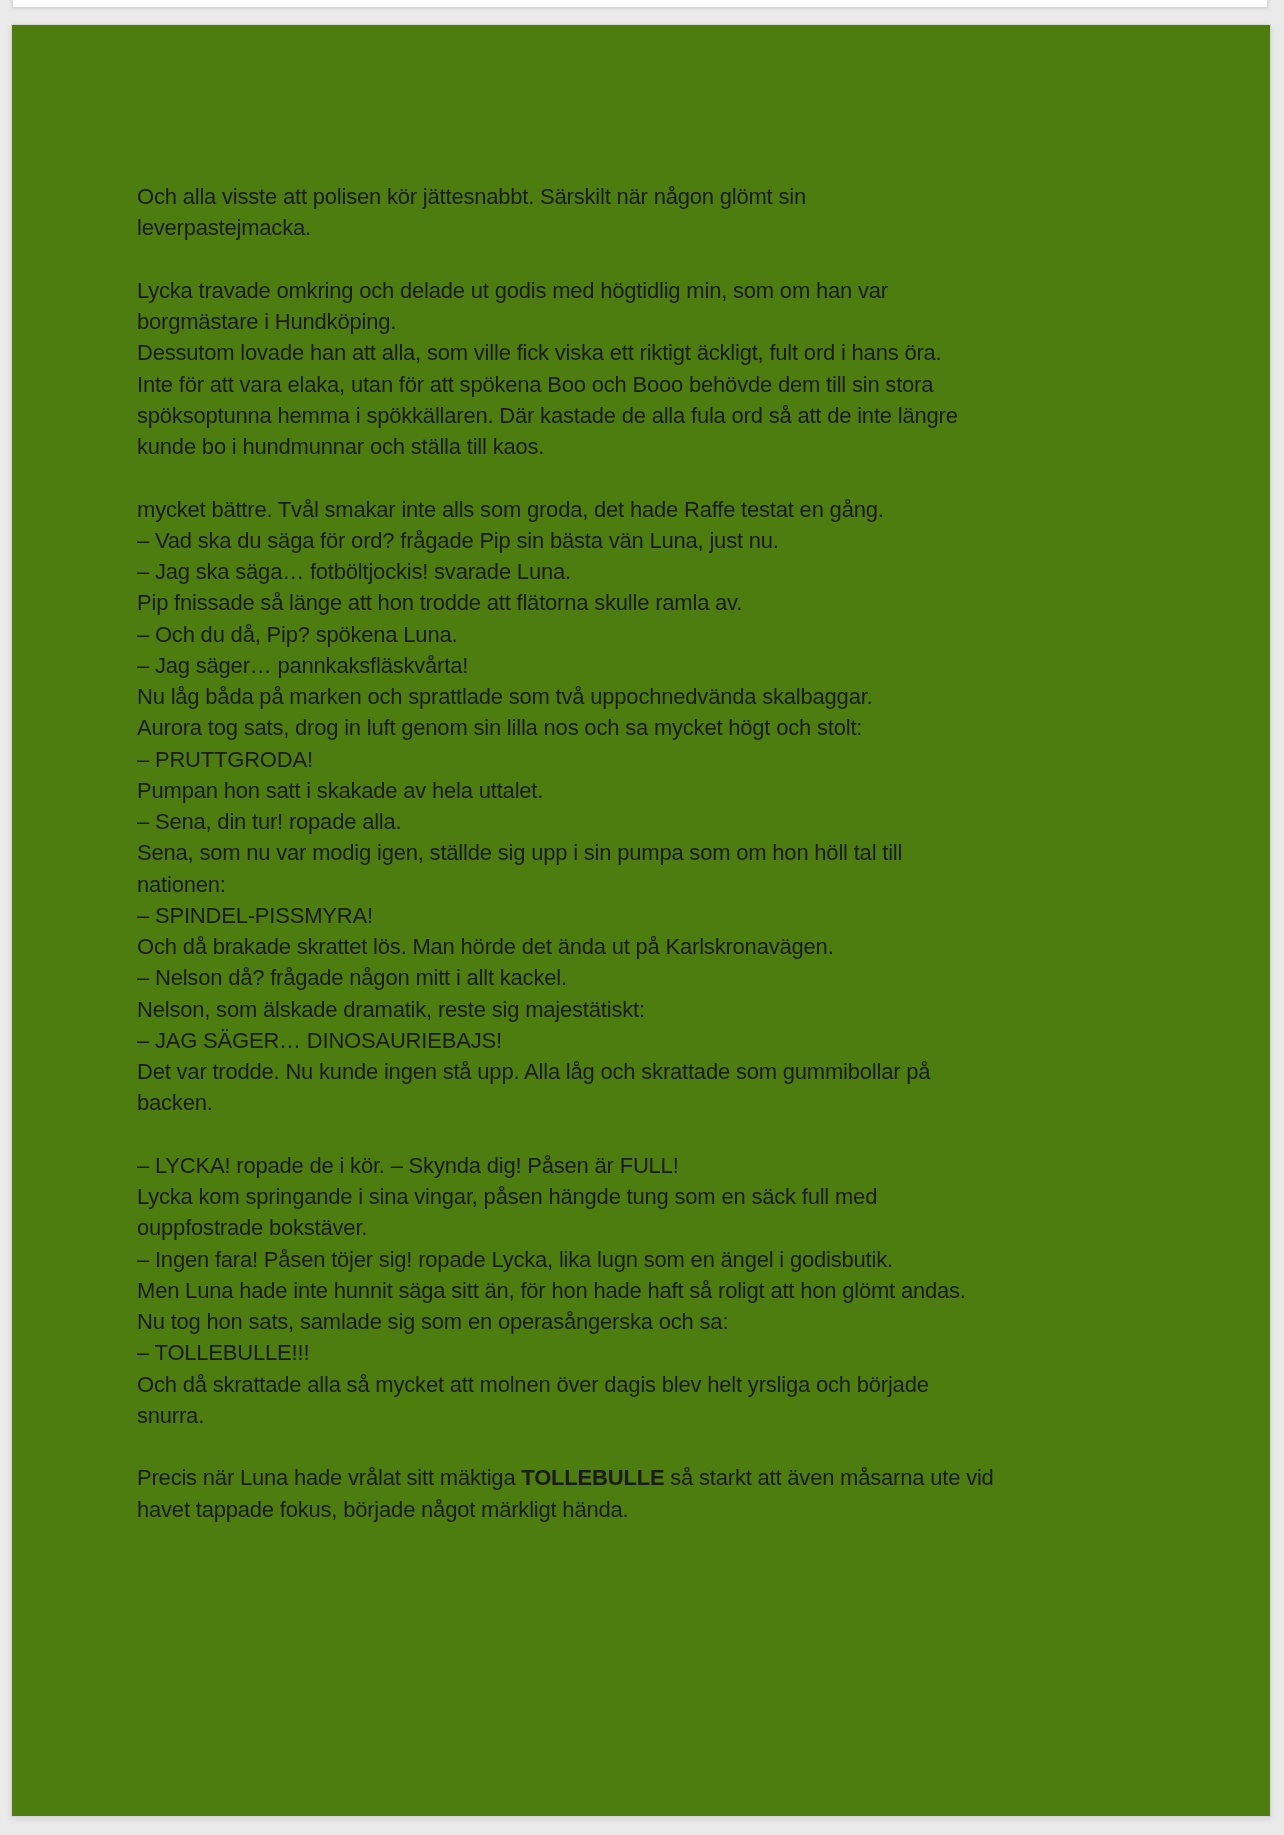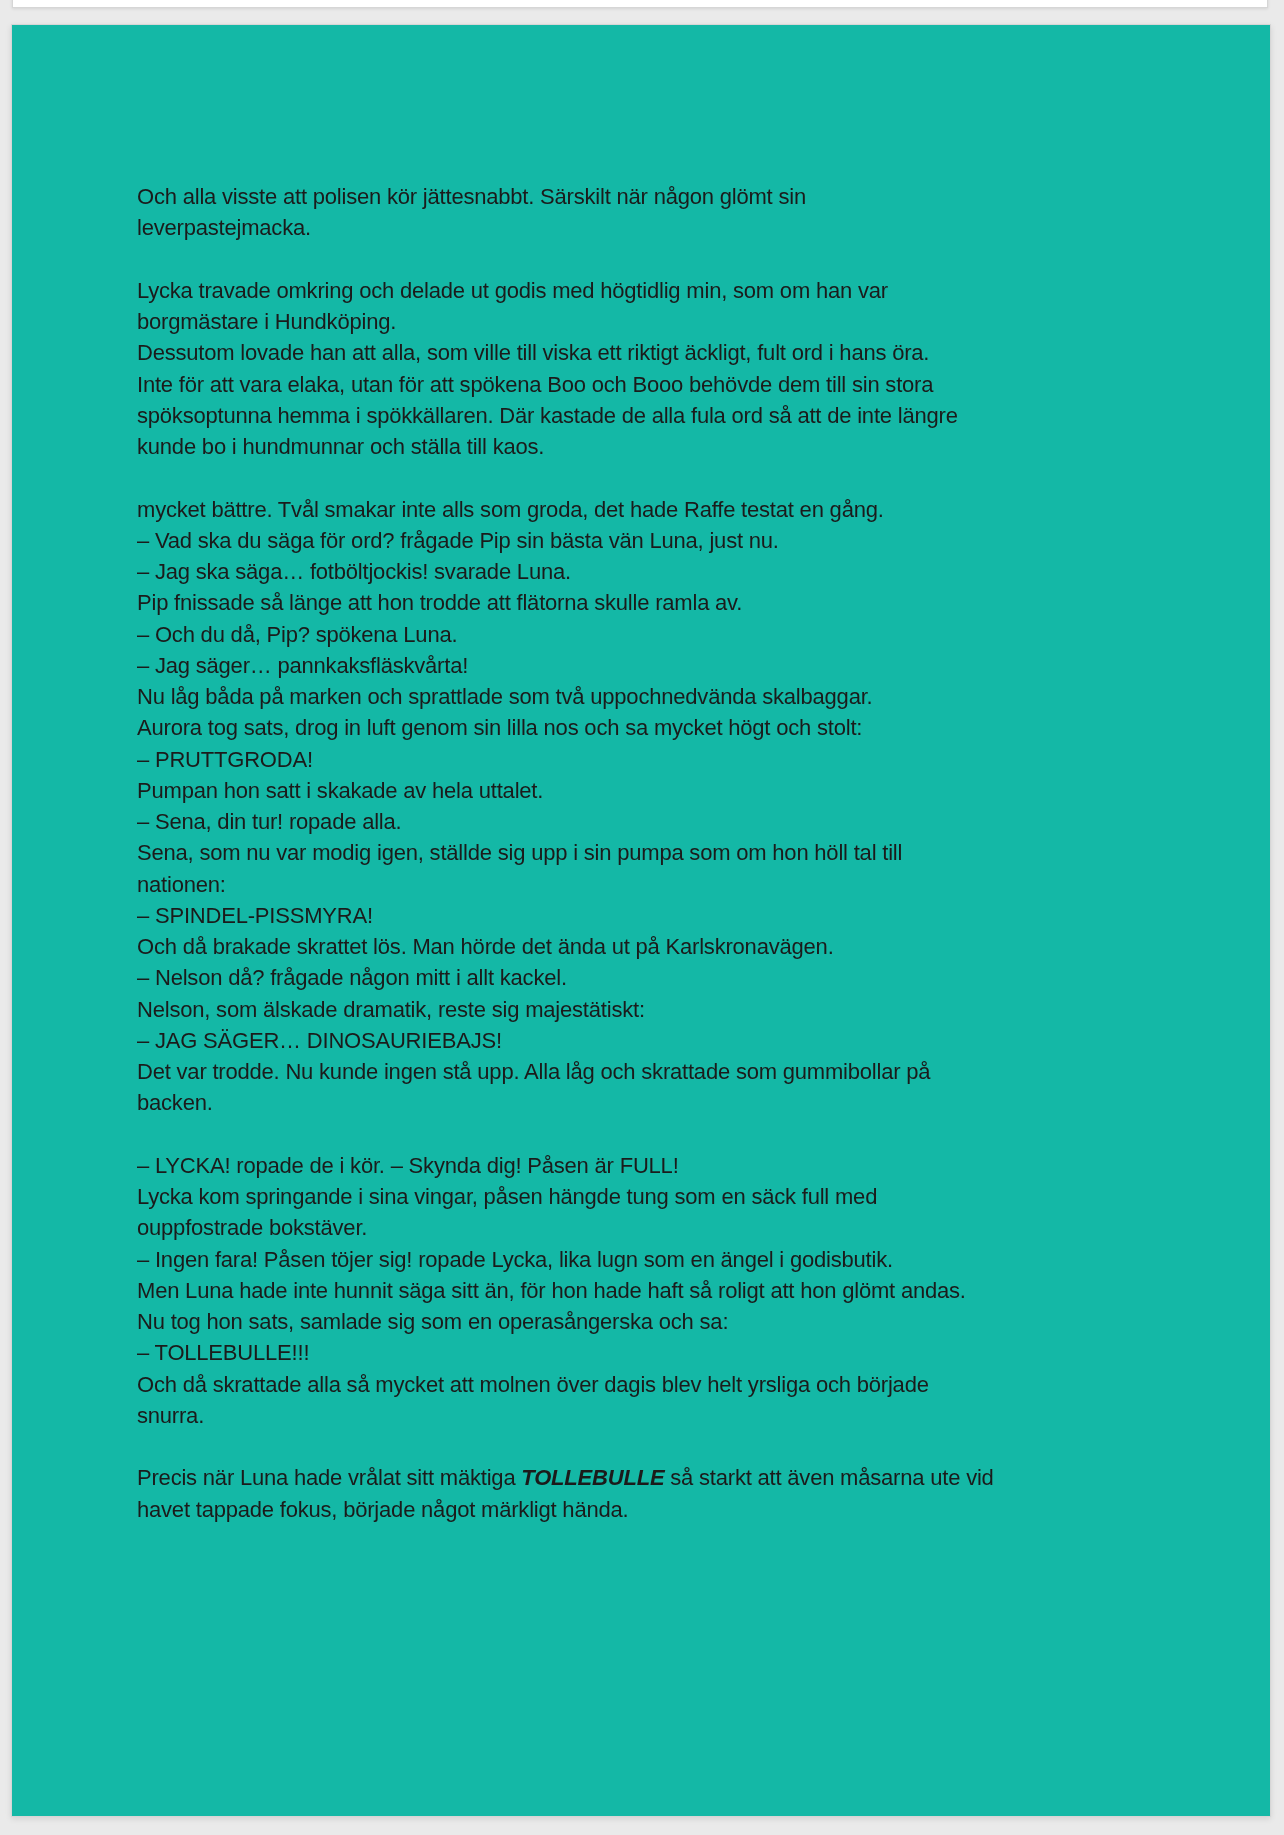--- a/index.html
+++ b/index.html
@@ -28,59 +28,58 @@
     border: 1px solid #d6d6d6;
     box-shadow: 0 1px 3px rgba(0,0,0,0.10);
   }
   .page {
     position: absolute;
     left: 11px;
     top: 24px;
     width: 1260px;
     height: 1793px;
     box-sizing: border-box;
-    background: #14b8a6;
+    background: #4d7c0f;
     border: 1px solid #d6d6d6;
     box-shadow: 0 2px 6px rgba(0,0,0,0.10);
   }
   .content {
     position: absolute;
     left: 125px;
     top: 156px;
     width: 1045px;
   }
   .line {
     font-size: 22px;
     line-height: 31.25px;
     min-height: 31.25px;
     letter-spacing: -0.2px;
     color: #1b1b1b;
     white-space: nowrap;
   }
   .line .bold {
     font-weight: 700;
-    font-style: italic;
   }
   .line.blank {
     
   }
 </style>
 </head>
 <body>
 
 <div class="viewer">
   <div class="page-prev"></div>
   <div class="page">
     <div class="content">
         <div class="line">Och alla visste att polisen kör jättesnabbt. Särskilt när någon glömt sin</div>
         <div class="line">leverpastejmacka.</div>
         <div class="line blank"></div>
         <div class="line">Lycka travade omkring och delade ut godis med högtidlig min, som om han var</div>
         <div class="line">borgmästare i Hundköping.</div>
-        <div class="line">Dessutom lovade han att alla, som ville till viska ett riktigt äckligt, fult ord i hans öra.</div>
+        <div class="line">Dessutom lovade han att alla, som ville fick viska ett riktigt äckligt, fult ord i hans öra.</div>
         <div class="line">Inte för att vara elaka, utan för att spökena Boo och Booo behövde dem till sin stora</div>
         <div class="line">spöksoptunna hemma i spökkällaren. Där kastade de alla fula ord så att de inte längre</div>
         <div class="line">kunde bo i hundmunnar och ställa till kaos.</div>
         <div class="line blank"></div>
         <div class="line">mycket bättre. Tvål smakar inte alls som groda, det hade Raffe testat en gång.</div>
         <div class="line">– Vad ska du säga för ord? frågade Pip sin bästa vän Luna, just nu.</div>
         <div class="line">– Jag ska säga… fotböltjockis! svarade Luna.</div>
         <div class="line">Pip fnissade så länge att hon trodde att flätorna skulle ramla av.</div>
         <div class="line">– Och du då, Pip? spökena Luna.</div>
         <div class="line">– Jag säger… pannkaksfläskvårta!</div>

